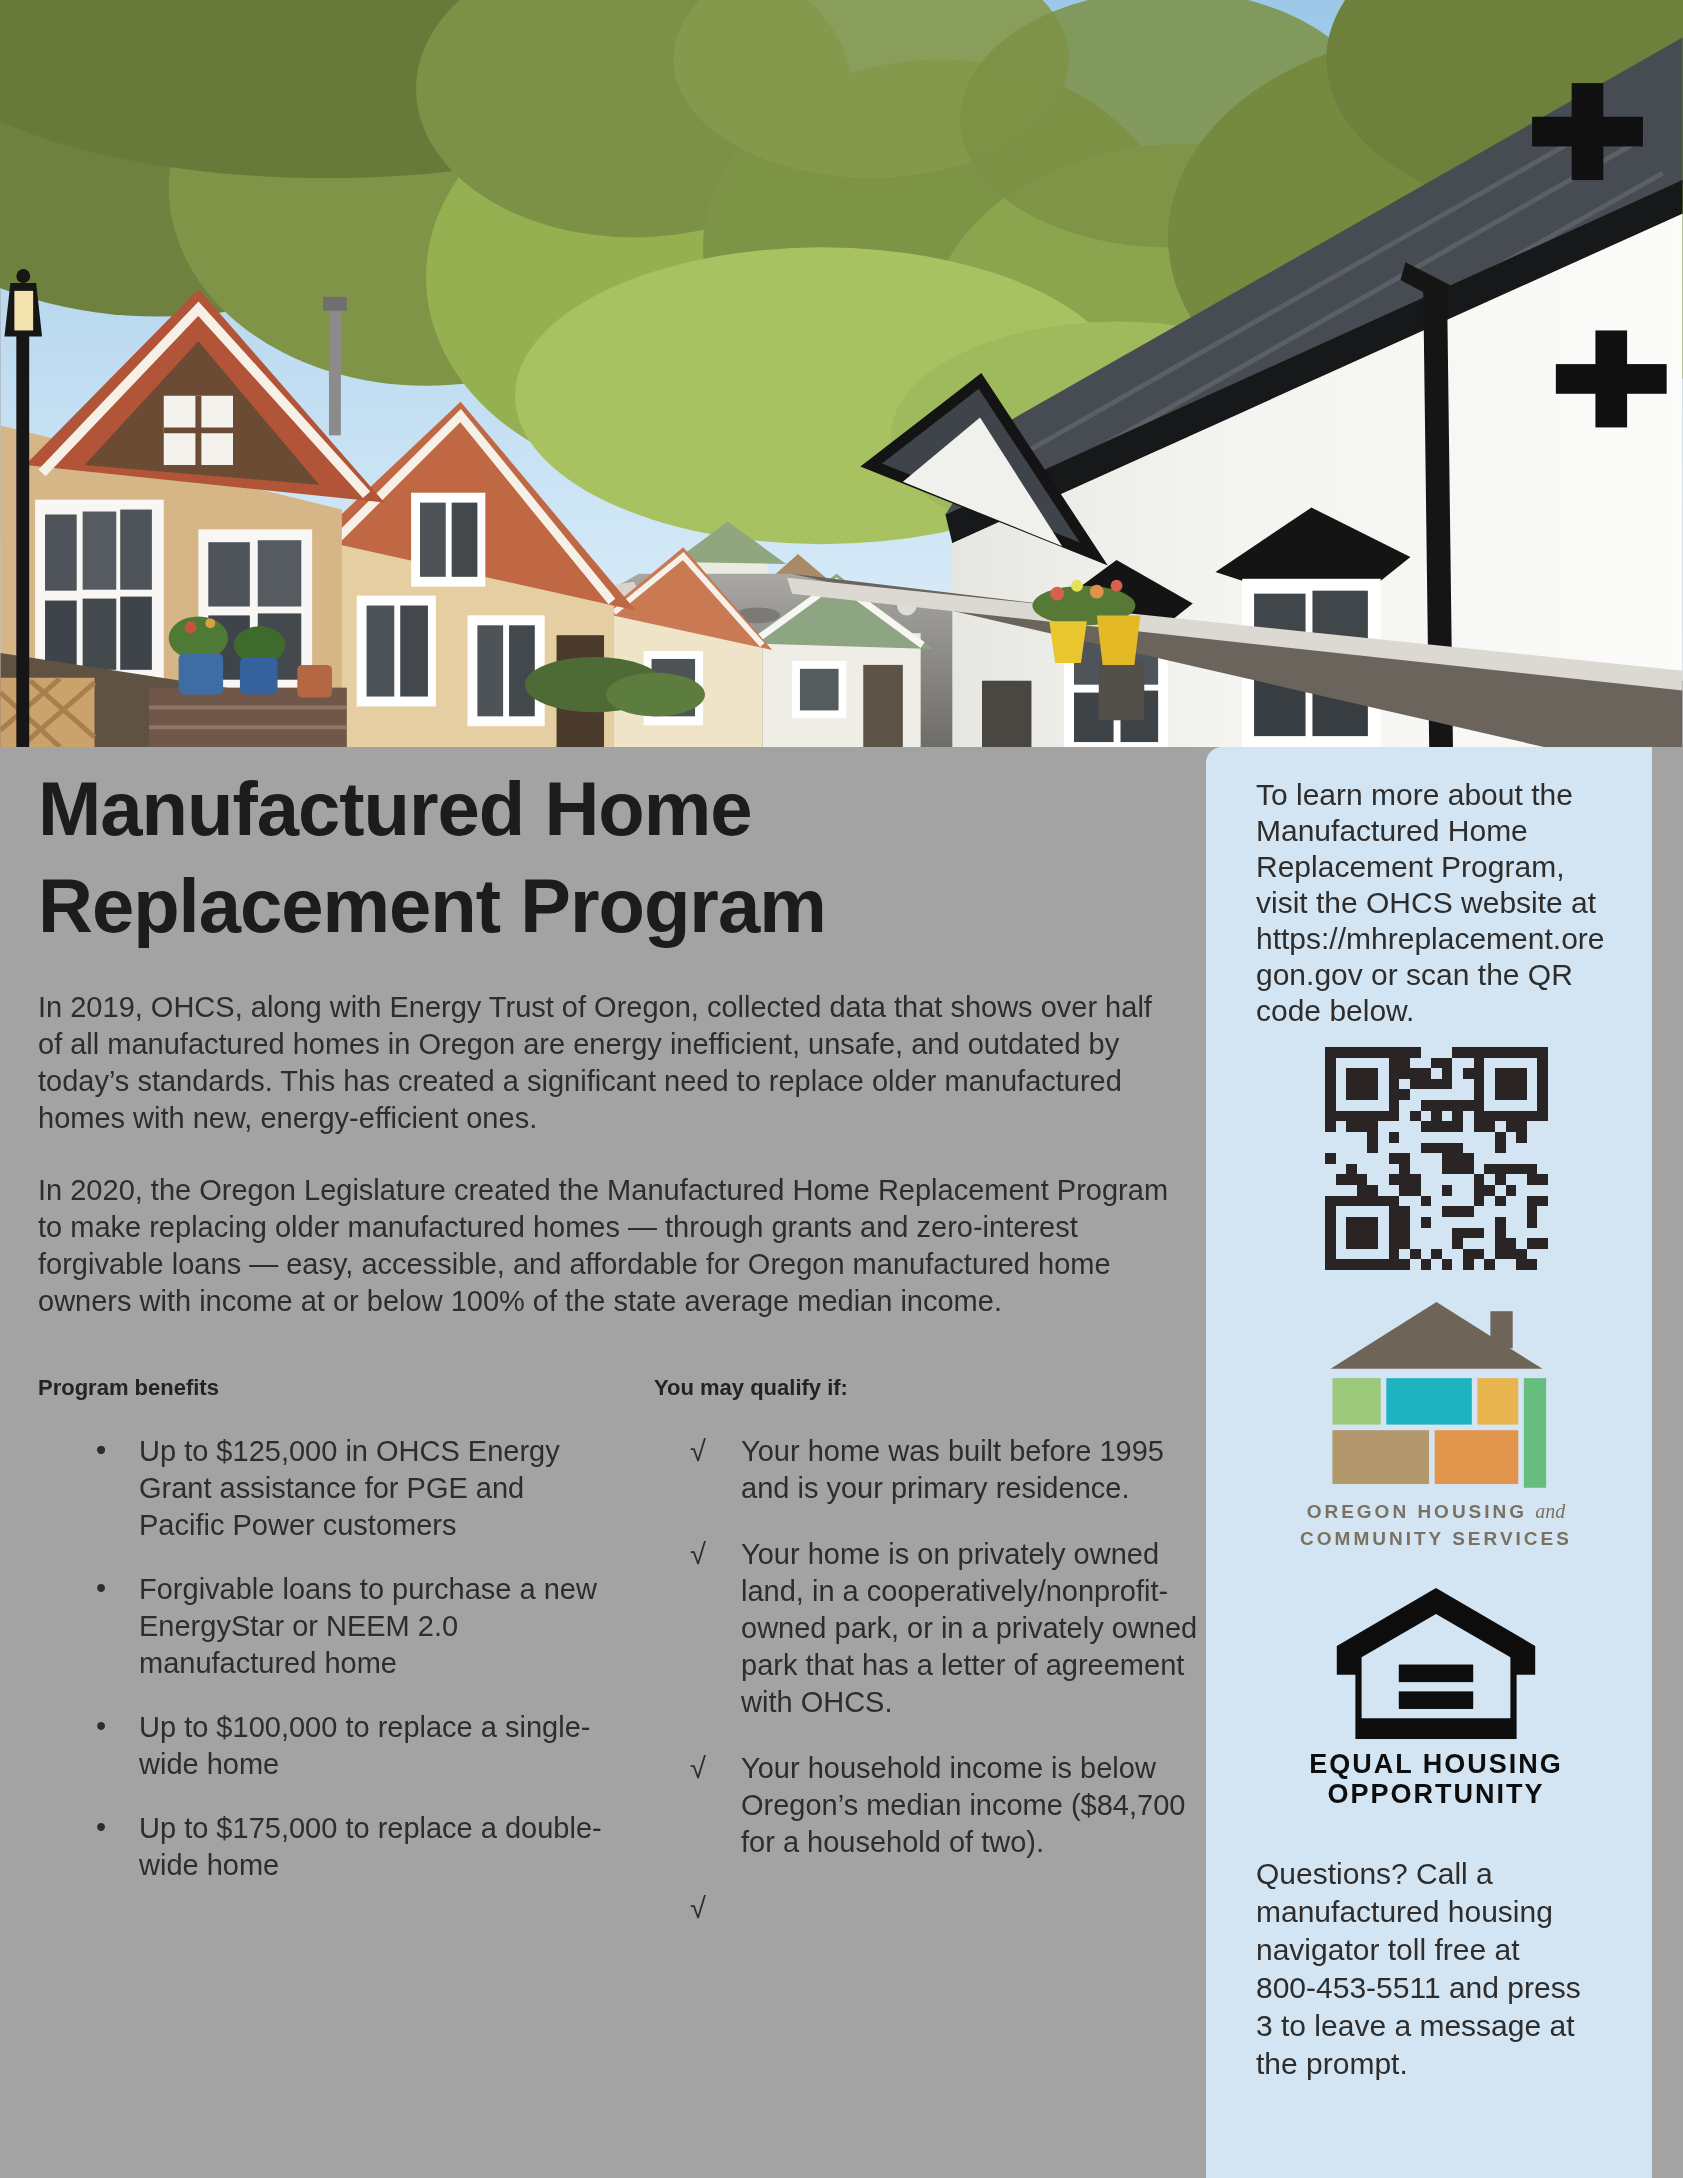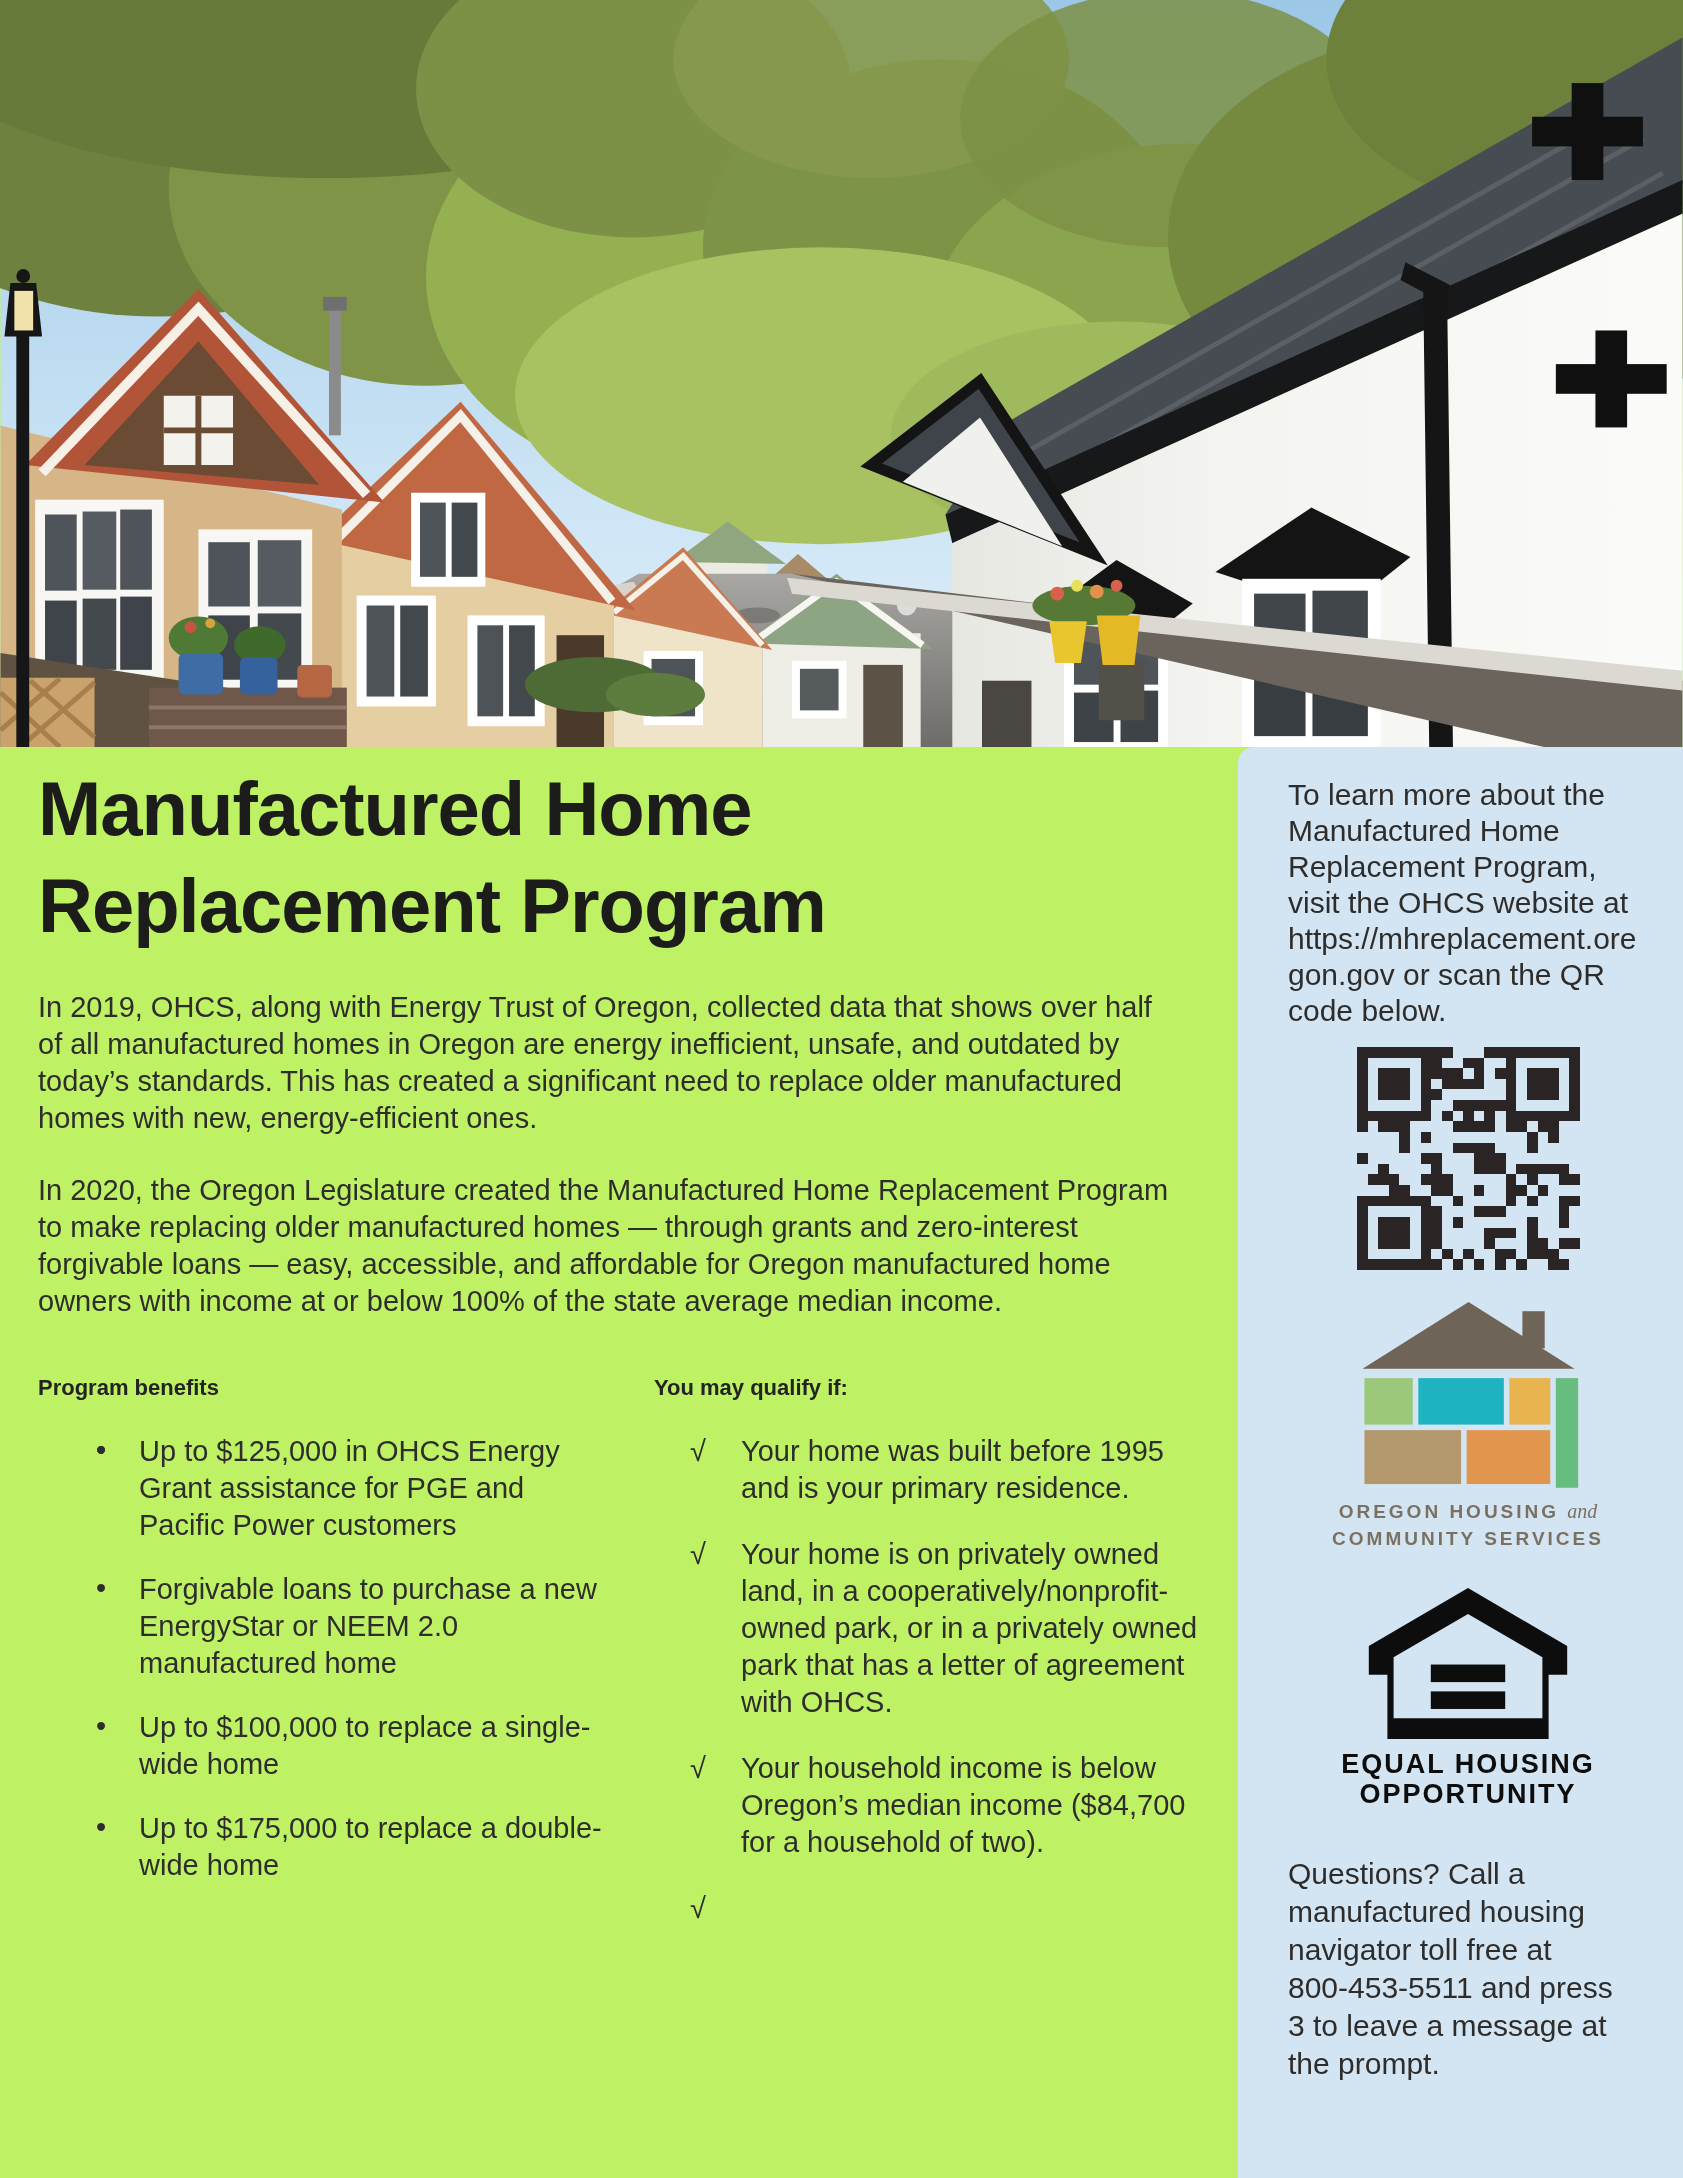--- a/index.html
+++ b/index.html
@@ -1,24 +1,24 @@
 <!DOCTYPE html>
 <html><head>
 <meta charset="utf-8">
 <style>
   html,body{margin:0;padding:0;background:#ffffff;}
   .page{
-    position:relative;width:1683px;height:2178px;background:#bef264;overflow:hidden;
+    position:relative;width:1683px;height:2178px;background:#a3a3a3;overflow:hidden;
     font-family:"Liberation Sans","DejaVu Sans",sans-serif;color:#2e2d2c;
   }
   
   .photo{position:absolute;left:0;top:0;width:1683px;height:747px;display:block;}
   
   .sidebar{
-    position:absolute;left:1238px;top:747px;width:446px;height:1431px;
+    position:absolute;left:1206px;top:747px;width:446px;height:1431px;
     background:#d3e5f2;border-top-left-radius:16px;box-sizing:border-box;
     padding:30px 36px 0 50px;
   }
   .learn{font-size:30px;line-height:36px;width:358px;overflow-wrap:break-word;}
   .qr-wrap{margin:18px auto 0;width:223px;height:223px;}
   .qr-wrap svg{display:block;width:223px;height:223px;shape-rendering:crispEdges;}
   .ohcs{margin-top:28px;text-align:center;}
   .ohcs svg{display:block;margin:0 auto;}
   .ohcs-text{margin-top:10px;font-size:19px;font-weight:bold;letter-spacing:3px;color:#7a7163;line-height:27px;}
   .and-word{font-family:"Liberation Serif","DejaVu Serif",serif;font-style:italic;font-weight:normal;letter-spacing:0;font-size:20px;text-transform:lowercase;}

